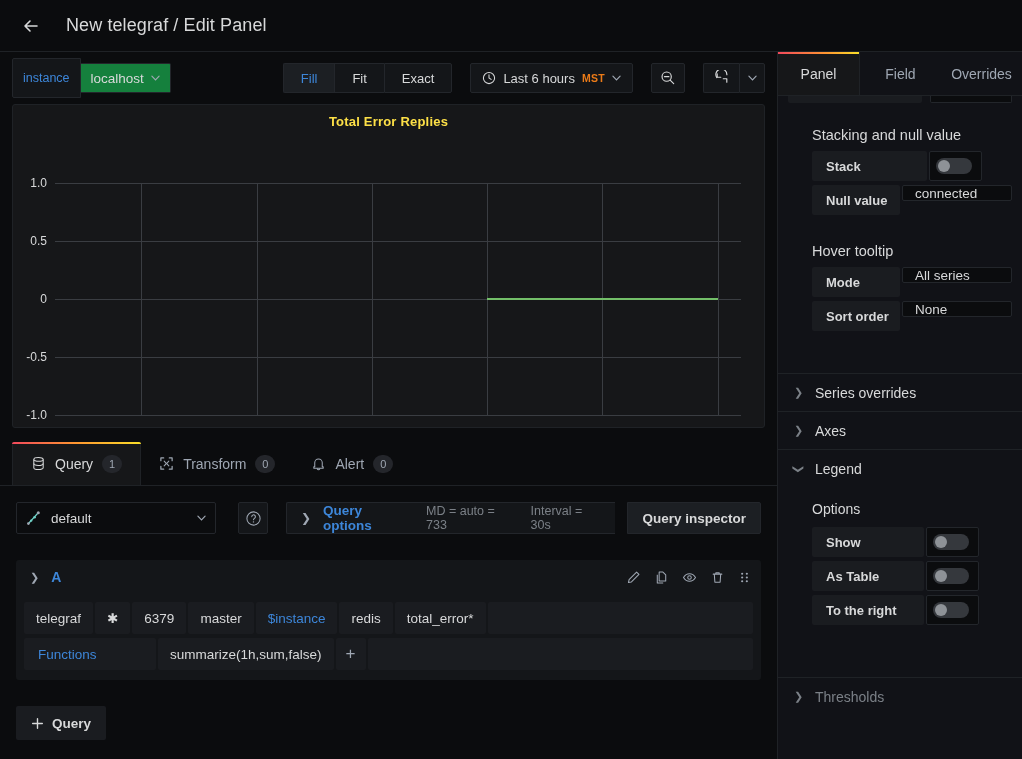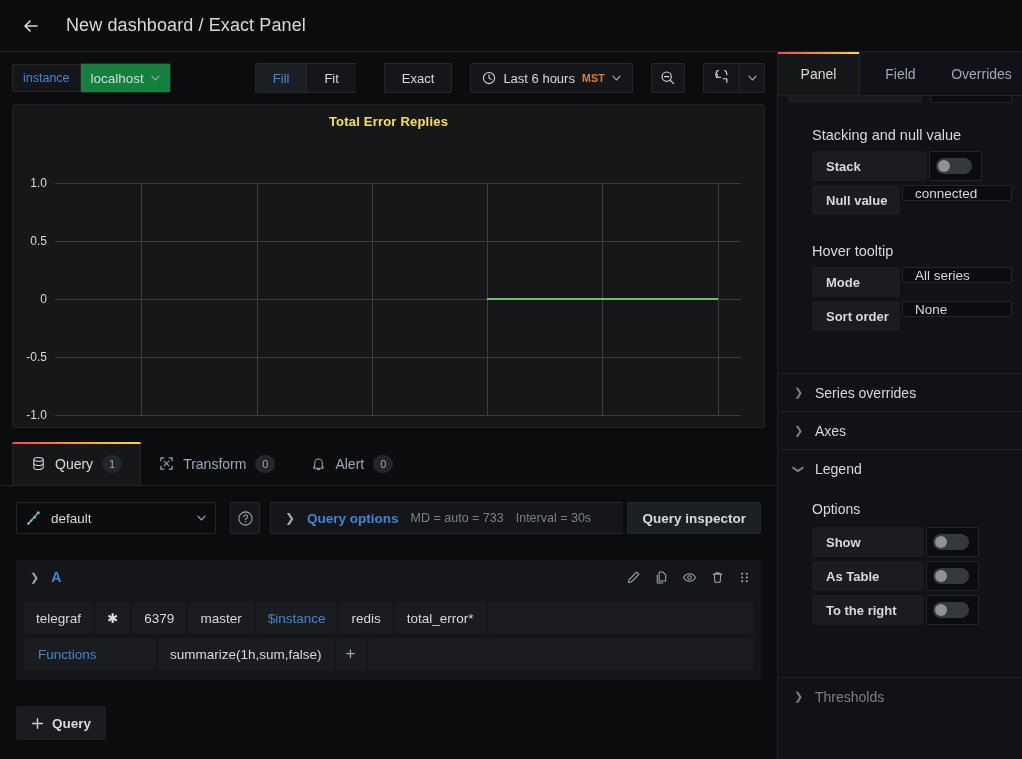--- a/index.html
+++ b/index.html
@@ -42,39 +42,39 @@
 
   
   .subbar {
     height: 52px; min-height:52px; display: flex; align-items: center;
     padding: 0 12px; gap: 10px;
   }
   .var-group { display: flex; align-items: center; }
   .var-label {
     background: #141619; border: 1px solid #23262b;
     border-radius: 2px 0 0 2px;
-    height: 28px; display: flex; align-items: center; padding: 0 10px;
+    height: 40px; display: flex; align-items: center; padding: 0 10px;
     font-size: 12.5px; color: #3d86d9;
   }
   .var-value {
     background: #15803d; border: 1px solid #23262b; border-left: none;
     border-radius: 0 2px 2px 0;
     height: 30px; display: flex; align-items: center; gap: 7px; padding: 0 10px;
     font-size: 13.5px; color: #d8d9da;
   }
   .spacer { flex: 1; }
 
   .seg { display: flex; }
   .seg > div {
     height: 30px; padding: 0 17px; display: flex; align-items: center;
     background: #141619; border: 1px solid #23262b; border-right: none;
     font-size: 13px; color: #d8d9da; cursor: pointer;
   }
   .seg > div:first-child { border-radius: 2px 0 0 2px; }
-  .seg > div:last-child { border-right: 1px solid #23262b; border-radius: 0 2px 2px 0; margin-left: 28px; }
+  .seg > div:last-child { border-right: 1px solid #23262b; border-radius: 0 2px 2px 0; }
   .seg > div.active { color: #3d86d9; background: #1c1f23; }
 
   .timepicker {
     height: 30px; display: flex; align-items: center; gap: 7px; padding: 0 11px;
     background: #141619; border: 1px solid #23262b; border-radius: 2px;
     font-size: 13px; color: #d8d9da; cursor: pointer; margin-left: 8px;
   }
   .tz { color: #eb7b18; font-size: 10.5px; font-weight: bold; letter-spacing:.3px; }
   .icon-btn {
     height: 30px; width: 34px; display: flex; align-items: center; justify-content: center;
@@ -115,21 +115,21 @@
     border-radius: 2px 2px 0 0;
   }
   .badge {
     min-width: 20px; height: 18px; padding: 0 6px; border-radius: 9px;
     background: #24262b; color: #9fa7b3; font-size: 11px;
     display: flex; align-items: center; justify-content: center;
   }
 
   
   .qcontent { padding: 16px 16px 0 16px; overflow: hidden; flex:1; min-height:0;}
-  .dsrow { display: flex; align-items: center; gap: 4px; height: 32px; }
+  .dsrow { display: flex; align-items: center; gap: 12px; height: 32px; }
   .ds-select {
     width: 200px; height: 32px; background: #0b0c0e; border: 1px solid #23262b;
     border-radius: 2px; display: flex; align-items: center; padding: 0 9px; gap: 9px;
     font-size: 13.5px; color: #d8d9da; cursor: pointer;
   }
   .ds-select .ds-name { flex: 1; }
   .help-btn {
     width: 30px; height: 32px; margin-left: 10px; background: #141619;
     border: 1px solid #23262b; border-radius: 2px;
     display:flex; align-items:center; justify-content:center; cursor: pointer;
@@ -244,21 +244,21 @@
 <body>
 
 <div class="app">
 
   <div class="topbar">
     <div class="back-btn">
       <svg width="20" height="20" viewBox="0 0 20 20" fill="none">
         <path d="M16 10H4M4 10l5-5M4 10l5 5" stroke="#d8d9da" stroke-width="1.6" stroke-linecap="round" stroke-linejoin="round"></path>
       </svg>
     </div>
-    <div class="page-title">New dashboard / Exact Panel</div>
+    <div class="page-title">New telegraf / Edit Panel</div>
   </div>
 
   <div class="body">
 
     <div class="left">
 
       <div class="subbar">
         <div class="var-group">
           <div class="var-label">instance</div>
           <div class="var-value">

